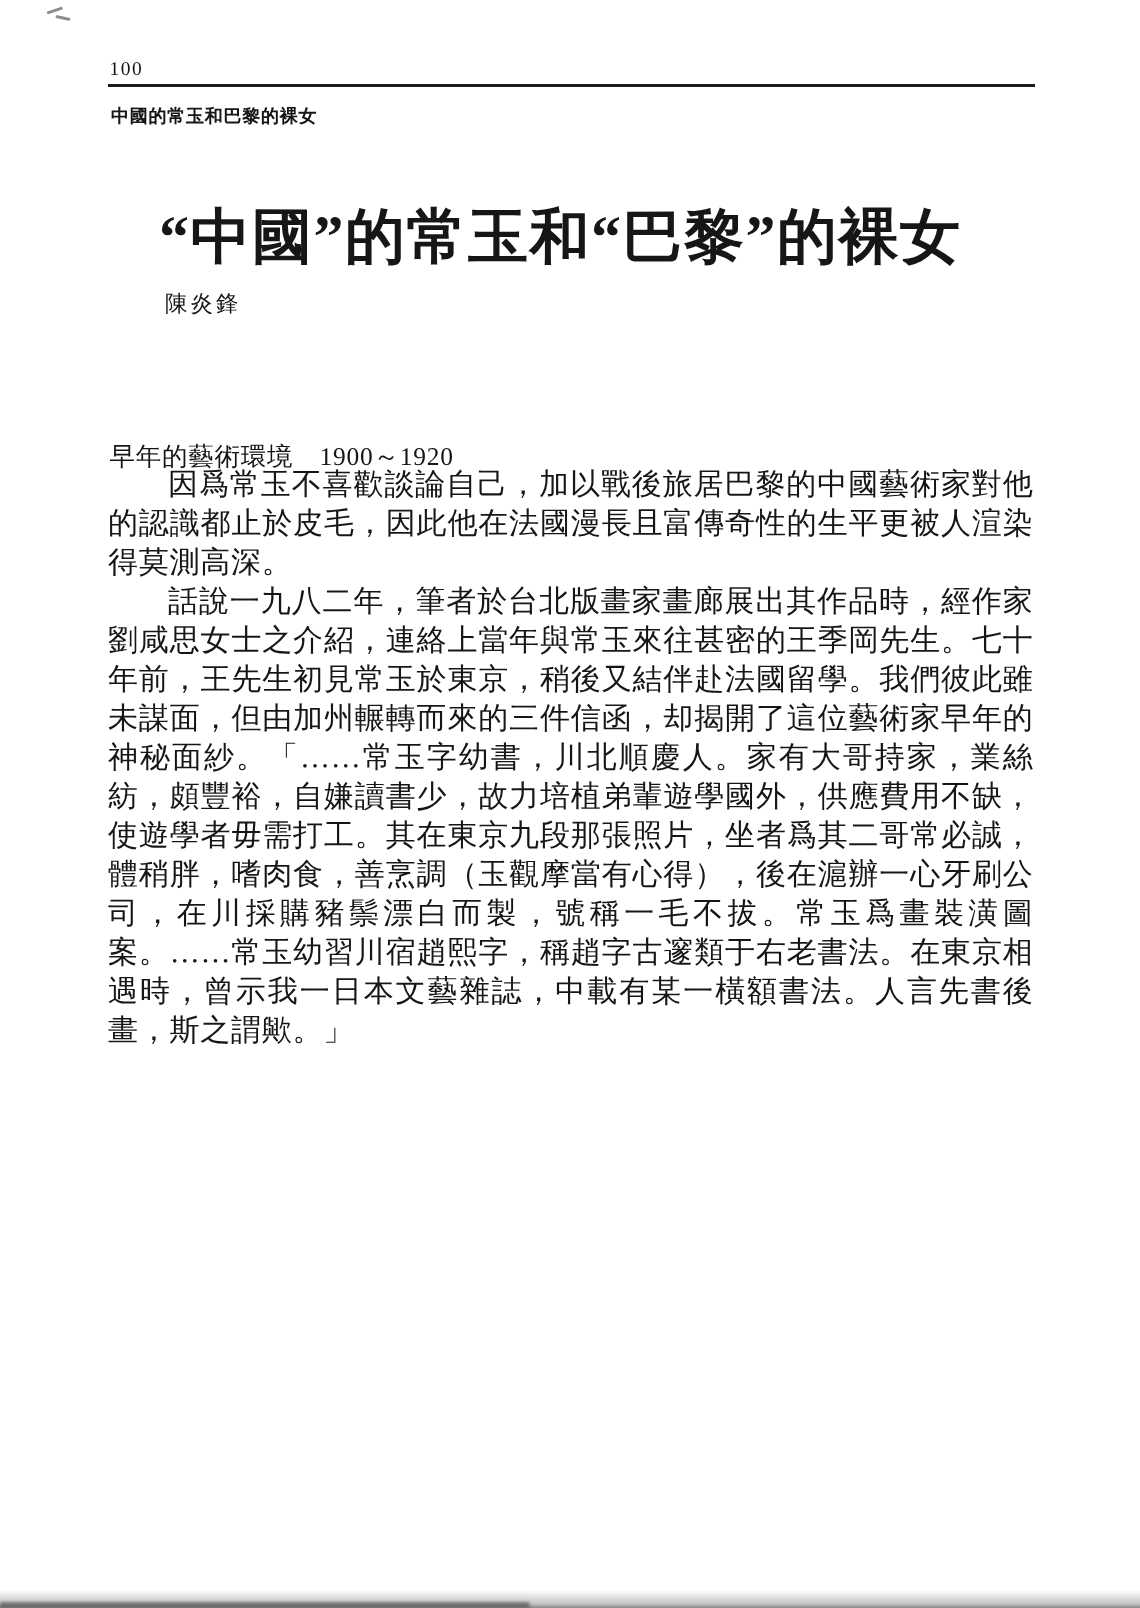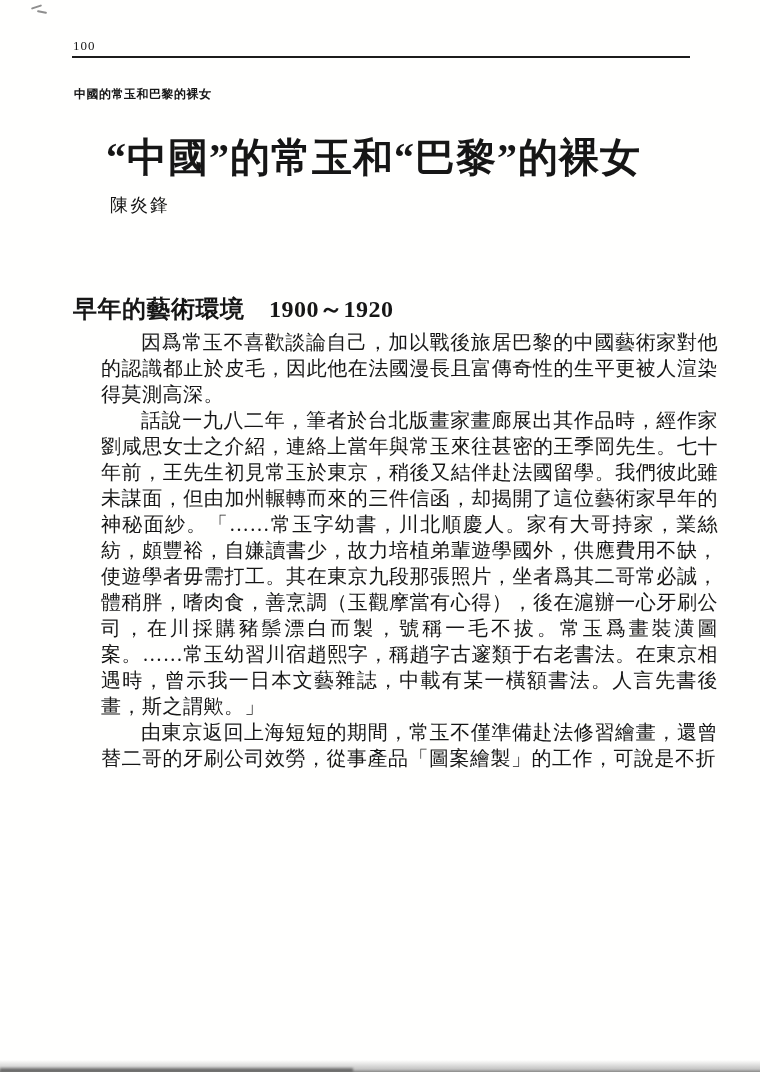--- a/index.html
+++ b/index.html
@@ -46,63 +46,62 @@
     position: absolute;
     left: 72px;
     top: 56px;
     width: 618px;
     height: 2px;
     background: #1c1c1c;
   }
   .running-header {
     position: absolute;
     left: 74px;
-    top: 86px;
+    top: 69px;
     font-size: 12px;
     font-weight: bold;
     letter-spacing: 0.5px;
     text-align: right;
   }
   .title {
     position: absolute;
     left: 106px;
     top: 130px;
     margin: 0;
     font-size: 40px;
     font-weight: bold;
     letter-spacing: 1px;
     white-space: nowrap;
   }
   .author {
     position: absolute;
     left: 110px;
     top: 193px;
-    font-size: 18px;
+    font-size: 15px;
     letter-spacing: 2px;
   }
   .section-heading {
     position: absolute;
     left: 73px;
     top: 293px;
     margin: 0;
-    font-size: 24px;
-    font-weight: bold;
+    font-size: 17px;
+    font-weight: normal;
     letter-spacing: 0.5px;
     white-space: nowrap;
   }
   .body-text {
     position: absolute;
     left: 72px;
-    top: 329px;
+    top: 310px;
     width: 617px;
     font-size: 20px;
     line-height: 26px;
     text-align: justify;
     text-justify: inter-ideograph;
-    margin-left: 29px;
   }
   .body-text p {
     margin: 0;
     padding: 0;
     text-indent: 2em;
     letter-spacing: 0.5px;
   }
   
   .bottom-shadow {
     position: absolute;
@@ -141,18 +140,17 @@
 
   <h1 class="title">“中國”的常玉和“巴黎”的裸女</h1>
 
   <div class="author">陳炎鋒</div>
 
   <h2 class="section-heading">早年的藝術環境　1900～1920</h2>
 
   <div class="body-text">
     <p>因爲常玉不喜歡談論自己，加以戰後旅居巴黎的中國藝術家對他的認識都止於皮毛，因此他在法國漫長且富傳奇性的生平更被人渲染得莫測高深。</p>
     <p>話說一九八二年，筆者於台北版畫家畫廊展出其作品時，經作家劉咸思女士之介紹，連絡上當年與常玉來往甚密的王季岡先生。七十年前，王先生初見常玉於東京，稍後又結伴赴法國留學。我們彼此雖未謀面，但由加州輾轉而來的三件信函，却揭開了這位藝術家早年的神秘面紗。「……常玉字幼書，川北順慶人。家有大哥持家，業絲紡，頗豐裕，自嫌讀書少，故力培植弟輩遊學國外，供應費用不缺，使遊學者毋需打工。其在東京九段那張照片，坐者爲其二哥常必誠，體稍胖，嗜肉食，善烹調（玉觀摩當有心得），後在滬辦一心牙刷公司，在川採購豬鬃漂白而製，號稱一毛不拔。常玉爲畫裝潢圖案。……常玉幼習川宿趙熙字，稱趙字古邃類于右老書法。在東京相遇時，曾示我一日本文藝雜誌，中載有某一橫額書法。人言先書後畫，斯之謂歟。」</p>
-    <p>由東京返回上海短短的期間，常玉不僅準備赴法修習繪畫，還曾替二哥的牙刷公司效勞，從事產品「圖案繪製」的工作，可說是不折</p>
   </div>
 
   <div class="bottom-shadow"></div>
 
 </div>
 
 </body></html>

